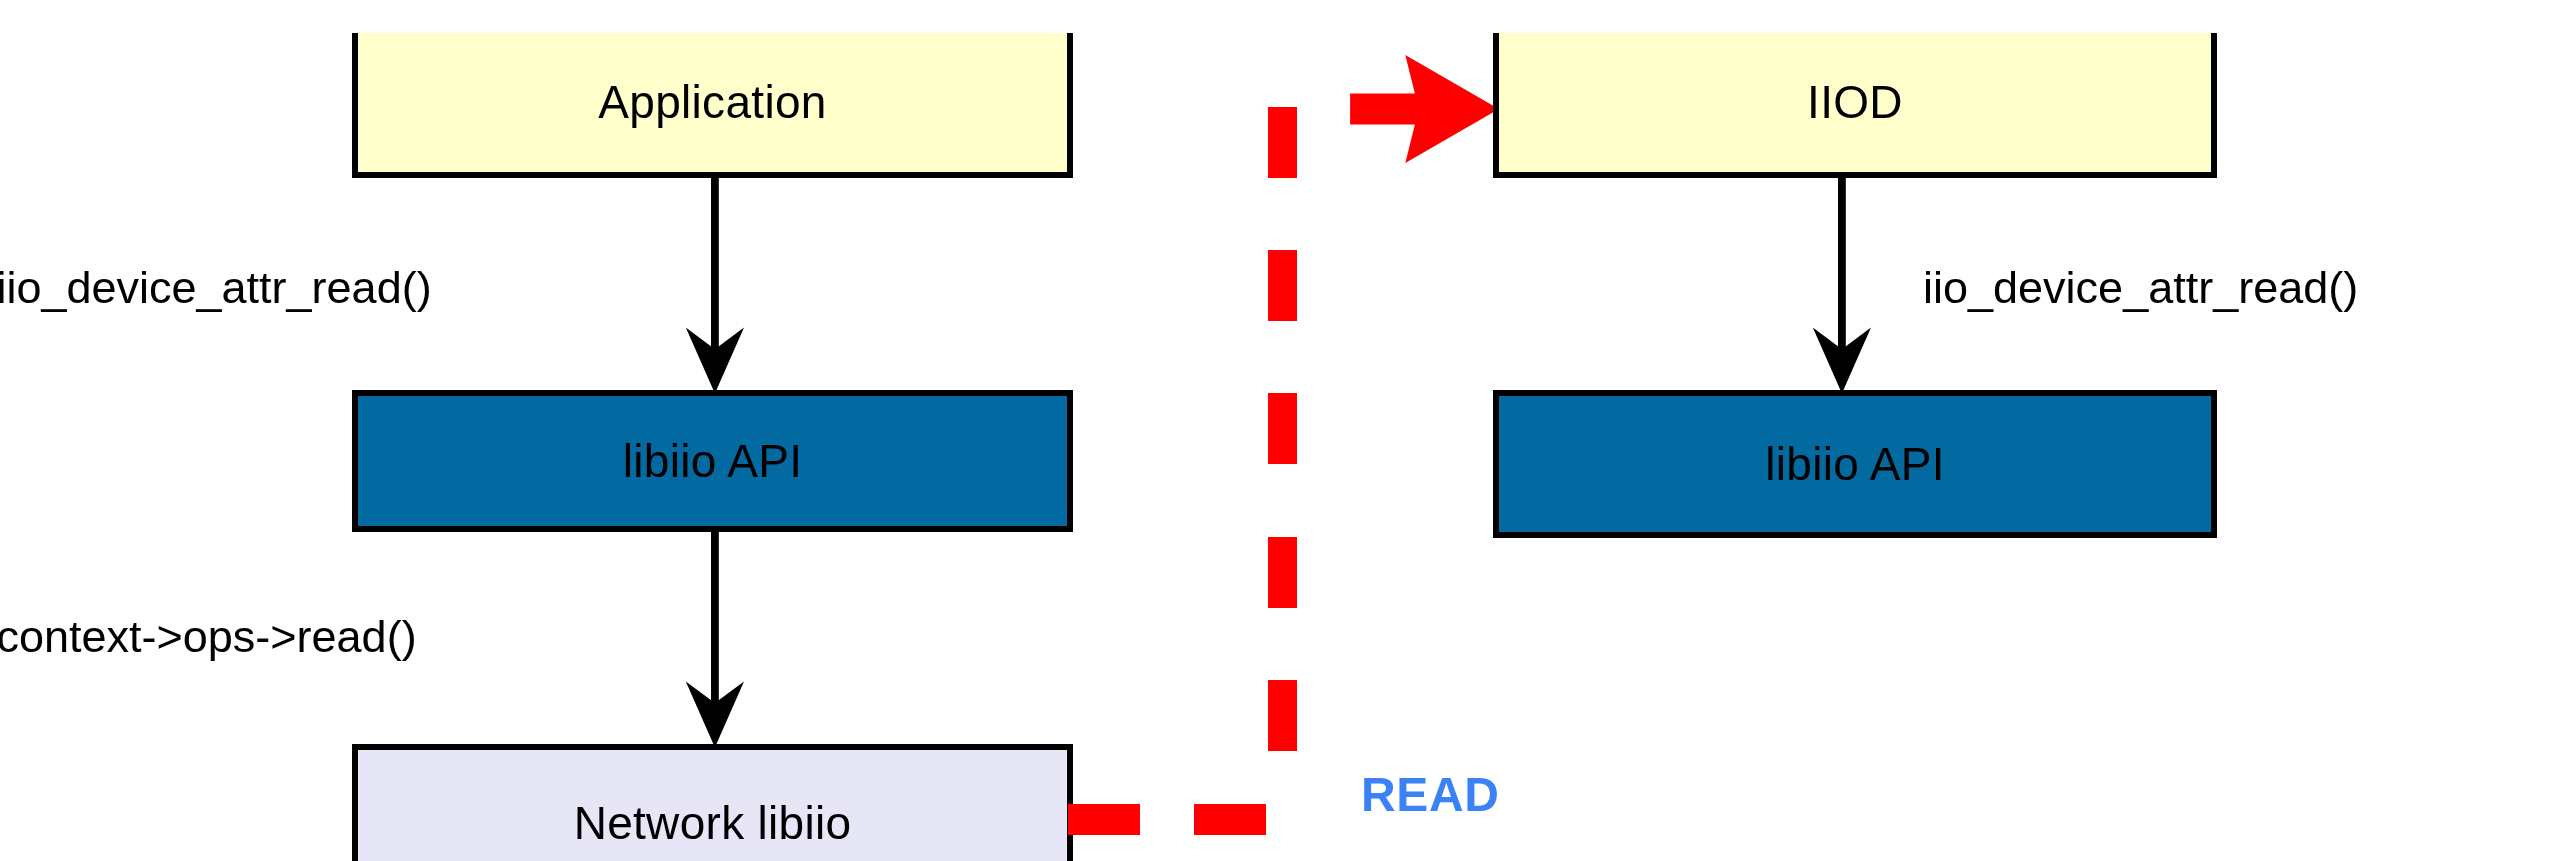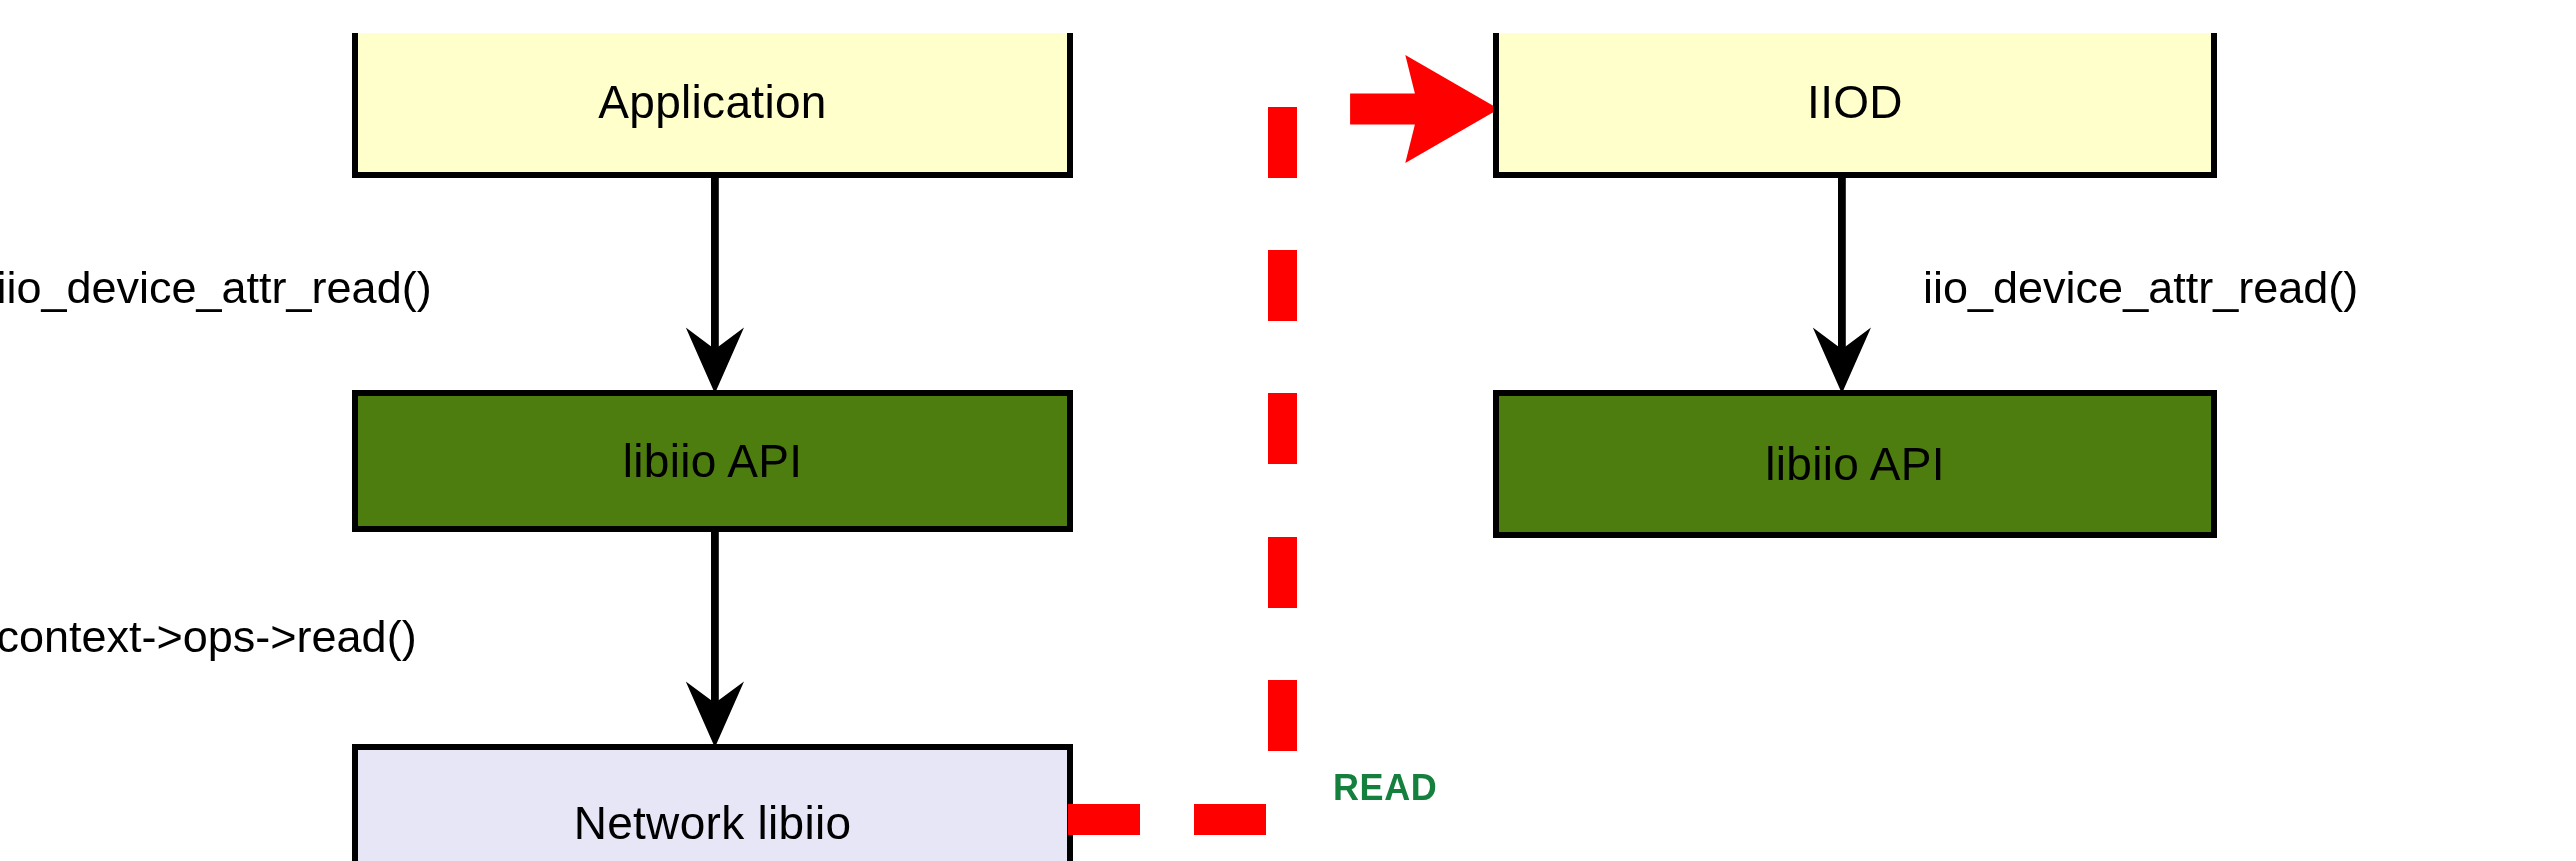--- a/index.html
+++ b/index.html
@@ -29,21 +29,21 @@
   }
   .node-label {
     font-size: 46px;
     line-height: 1;
     color: #000000;
     letter-spacing: 0.3px;
     white-space: nowrap;
   }
 
   .fill-cream { background-color: #ffffcc; }
-  .fill-pink  { background-color: #4d7c0f; }
+  .fill-pink  { background-color: #0369a1; }
   .fill-lav   { background-color: #e6e6f7; }
 
   #box-application   { left: 352px;  top: -7.2px;   width: 721px; height: 152px; }
   #box-libiio-left   { left: 352px;  top: 357px;   width: 721px; height: 142px; }
   #box-network       { left: 352px;  top: 711px;  width: 721px; height: 158px; }
   #box-iiod          { left: 1493px; top: -7.2px;   width: 724px; height: 152px; }
   #box-libiio-right  { left: 1493px; top: 357px;   width: 724px; height: 148px; }
 
   
   .flow-arrow { position: absolute; }
@@ -77,25 +77,25 @@
     height: 31px;
     top: 771px;
     background-color: #ff0000;
   }
   #hdash-1 { left: 1068px; width: 72px; }
   #hdash-2 { left: 1194px; width: 72px; }
 
   
   #read-caption {
     position: absolute;
-    left: 1333px;
+    left: 1361px;
     top: 734px;
-    font-size: 36px;
+    font-size: 48px;
     font-weight: bold;
-    color: #15803d;
+    color: #3b82f6;
     letter-spacing: 0.6px;
     white-space: nowrap;
   }
 
   
   #red-request-arrow {
     position: absolute;
     left: 1350px;
     top: 22px;
     width: 149px;

